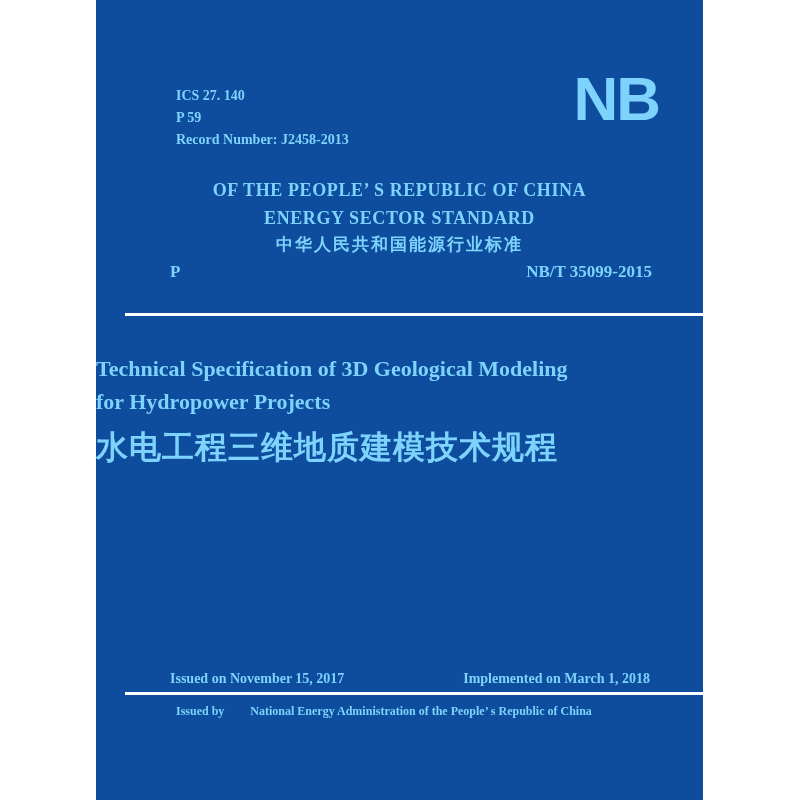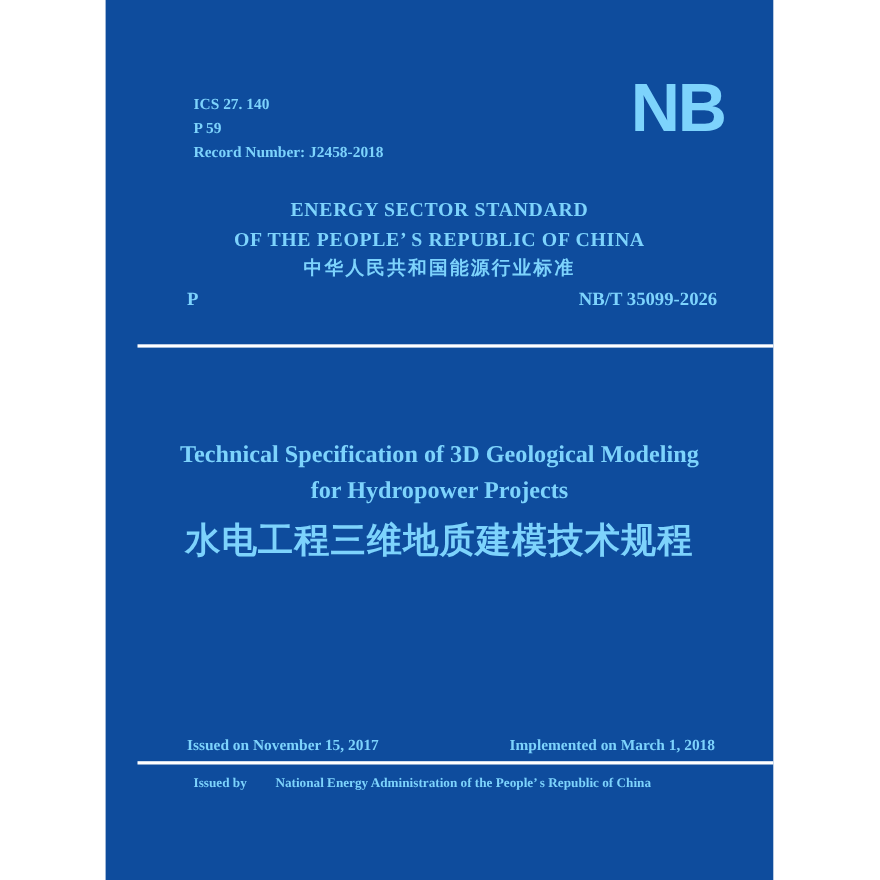--- a/index.html
+++ b/index.html
@@ -86,22 +86,20 @@
     height: 3px;
     background: #ffffff;
   }
   .hr1 { top: 313px; }
   .hr2 { top: 692px; }
   .title-block {
     position: absolute;
     top: 352px;
     left: 0;
     width: 100%;
-    text-align: center;
-    margin-top: 44px;
   }
   .title-en {
     font-size: 22px;
     font-weight: bold;
     line-height: 33px;
   }
   .title-cn {
     font-size: 32px;
     font-weight: bold;
     line-height: 30px;
@@ -135,34 +133,34 @@
 </style>
 </head>
 <body>
 
 <div class="page">
   <div class="cover">
 
     <div class="ics-block">
       <div>ICS 27. 140</div>
       <div>P 59</div>
-      <div>Record Number: J2458-2018</div>
+      <div>Record Number: J2458-2013</div>
     </div>
 
     <div class="nb-logo">NB</div>
 
     <div class="org-block">
+      <div class="org-en">OF THE PEOPLE’ S REPUBLIC OF CHINA</div>
       <div class="org-en">ENERGY SECTOR STANDARD</div>
-      <div class="org-en">OF THE PEOPLE’ S REPUBLIC OF CHINA</div>
       <div class="org-cn">中华人民共和国能源行业标准</div>
     </div>
 
     <div class="code-row">
       <span>P</span>
-      <span>NB/T 35099-2026</span>
+      <span>NB/T 35099-2015</span>
     </div>
 
     <div class="hr hr1"></div>
 
     <div class="title-block">
       <div class="title-en">Technical Specification of 3D Geological Modeling</div>
       <div class="title-en">for Hydropower Projects</div>
       <div class="title-cn">水电工程三维地质建模技术规程</div>
     </div>
 

